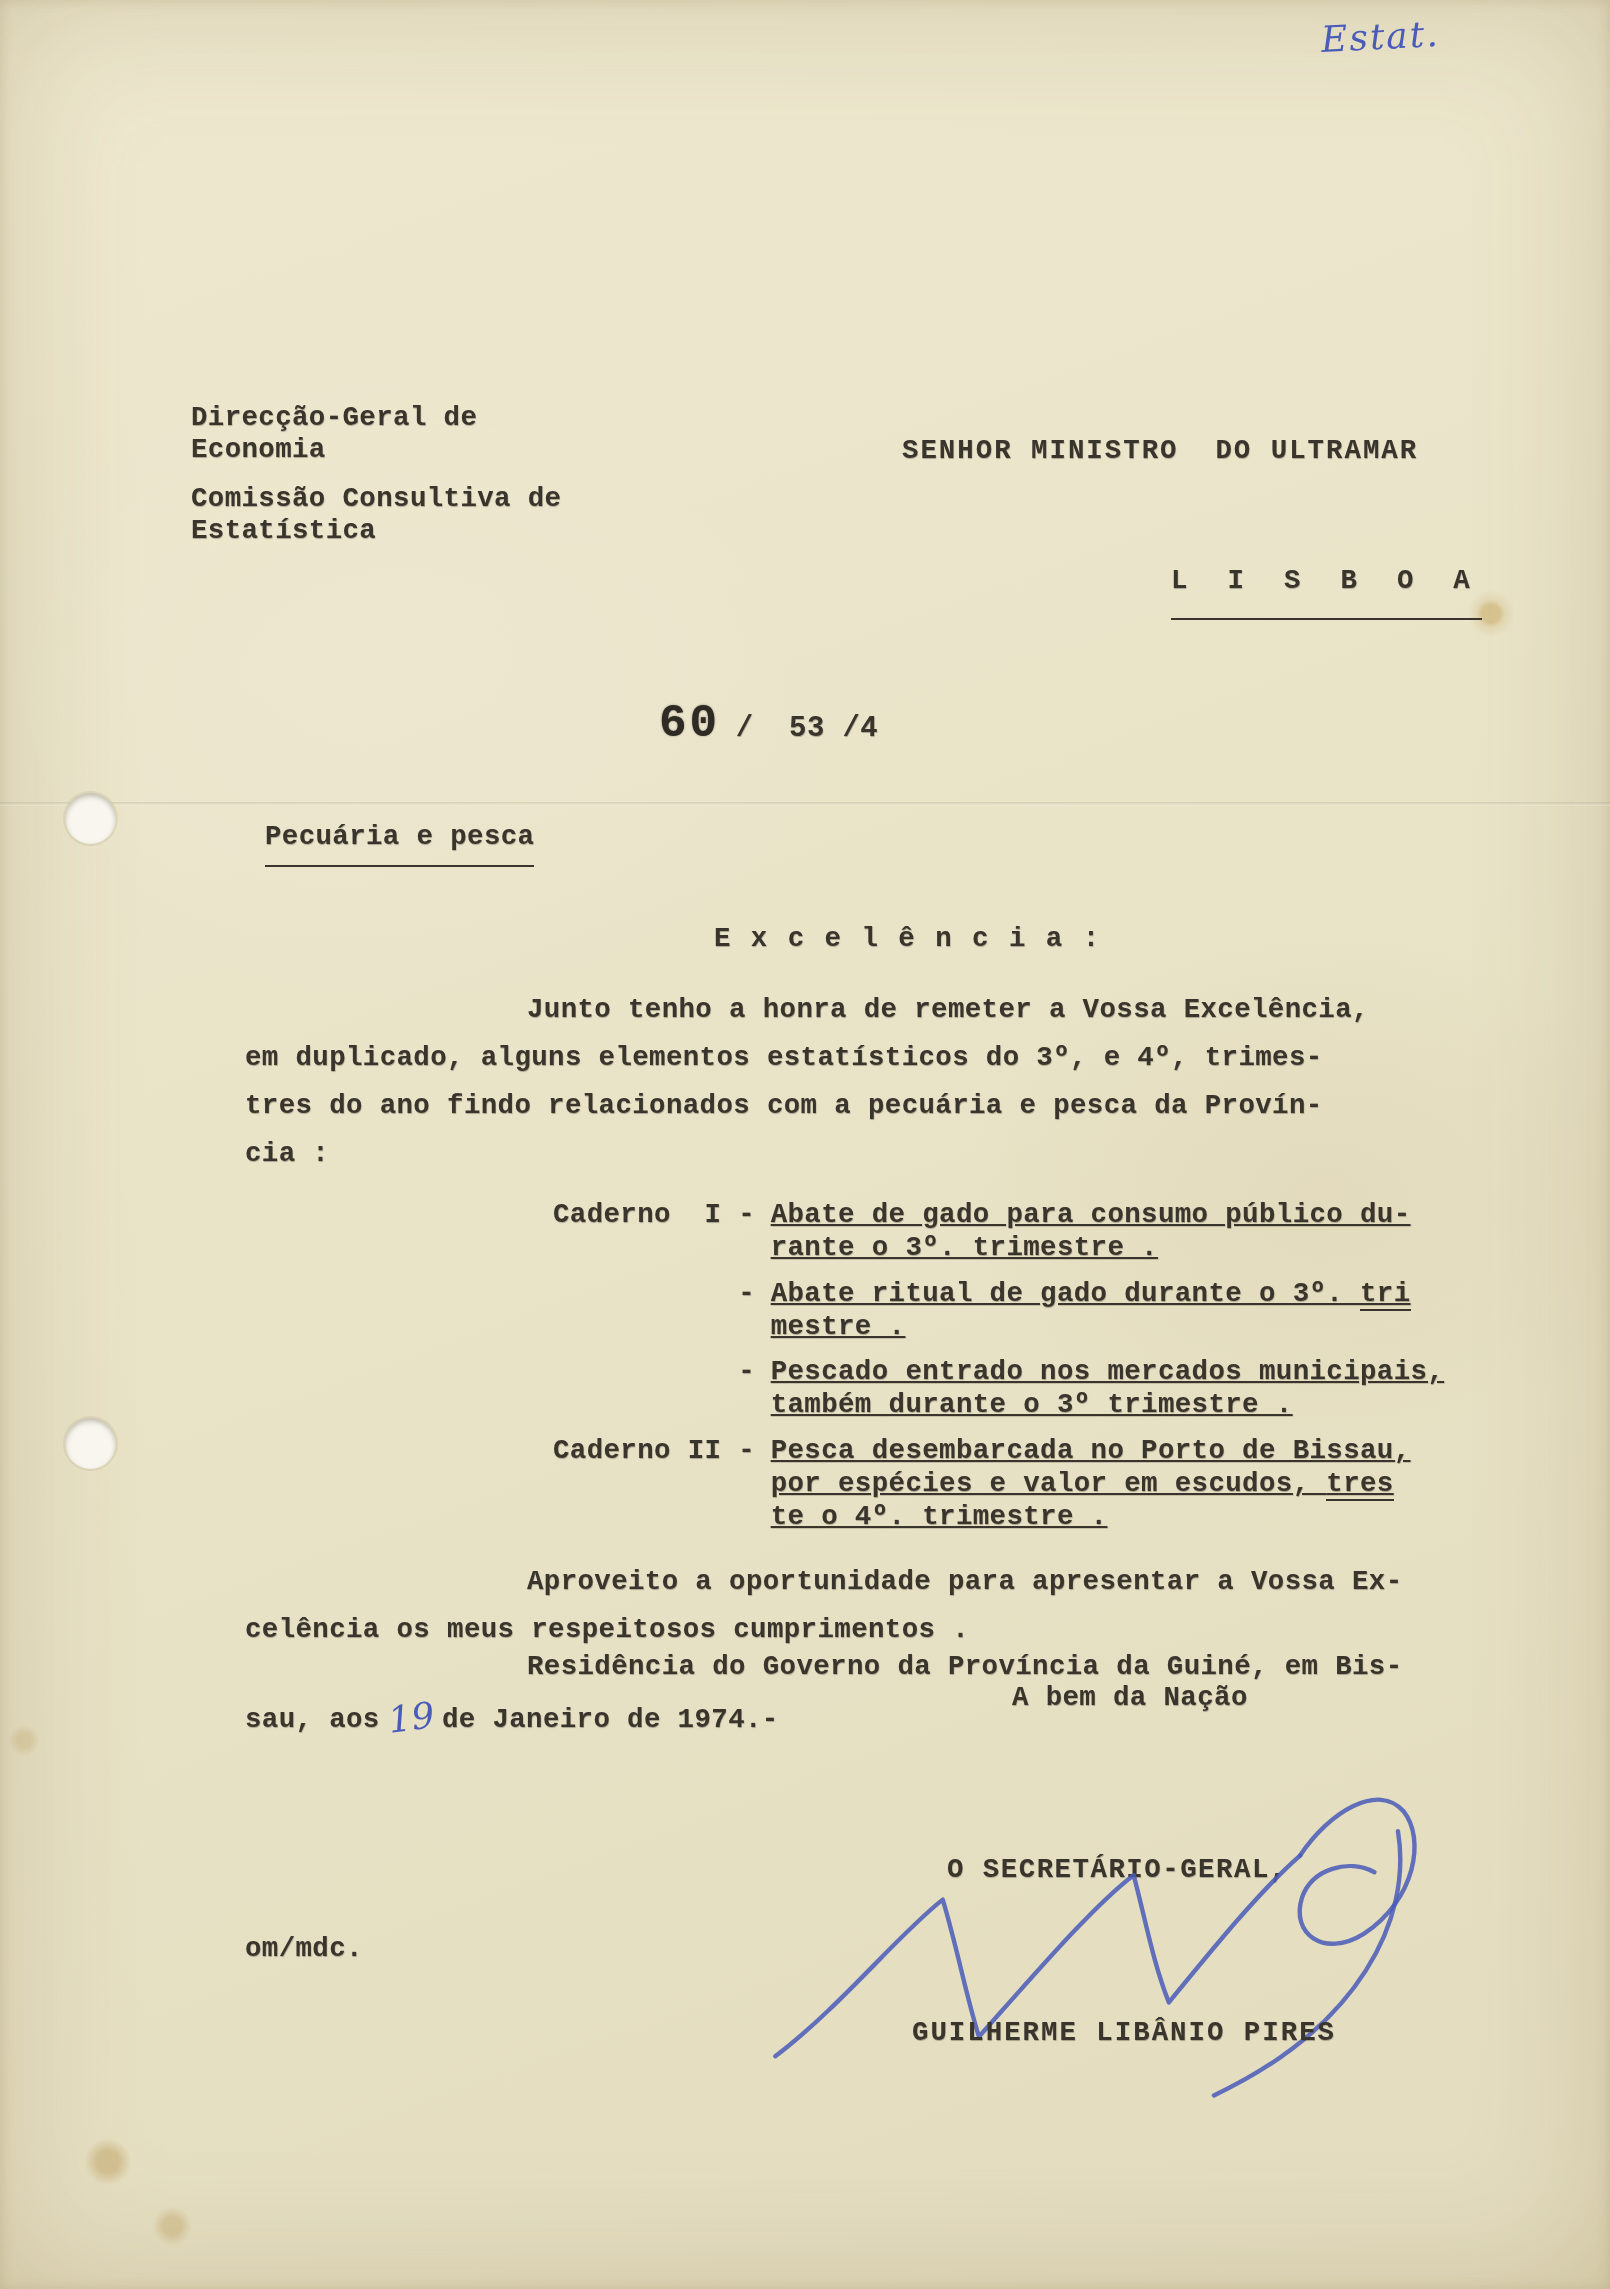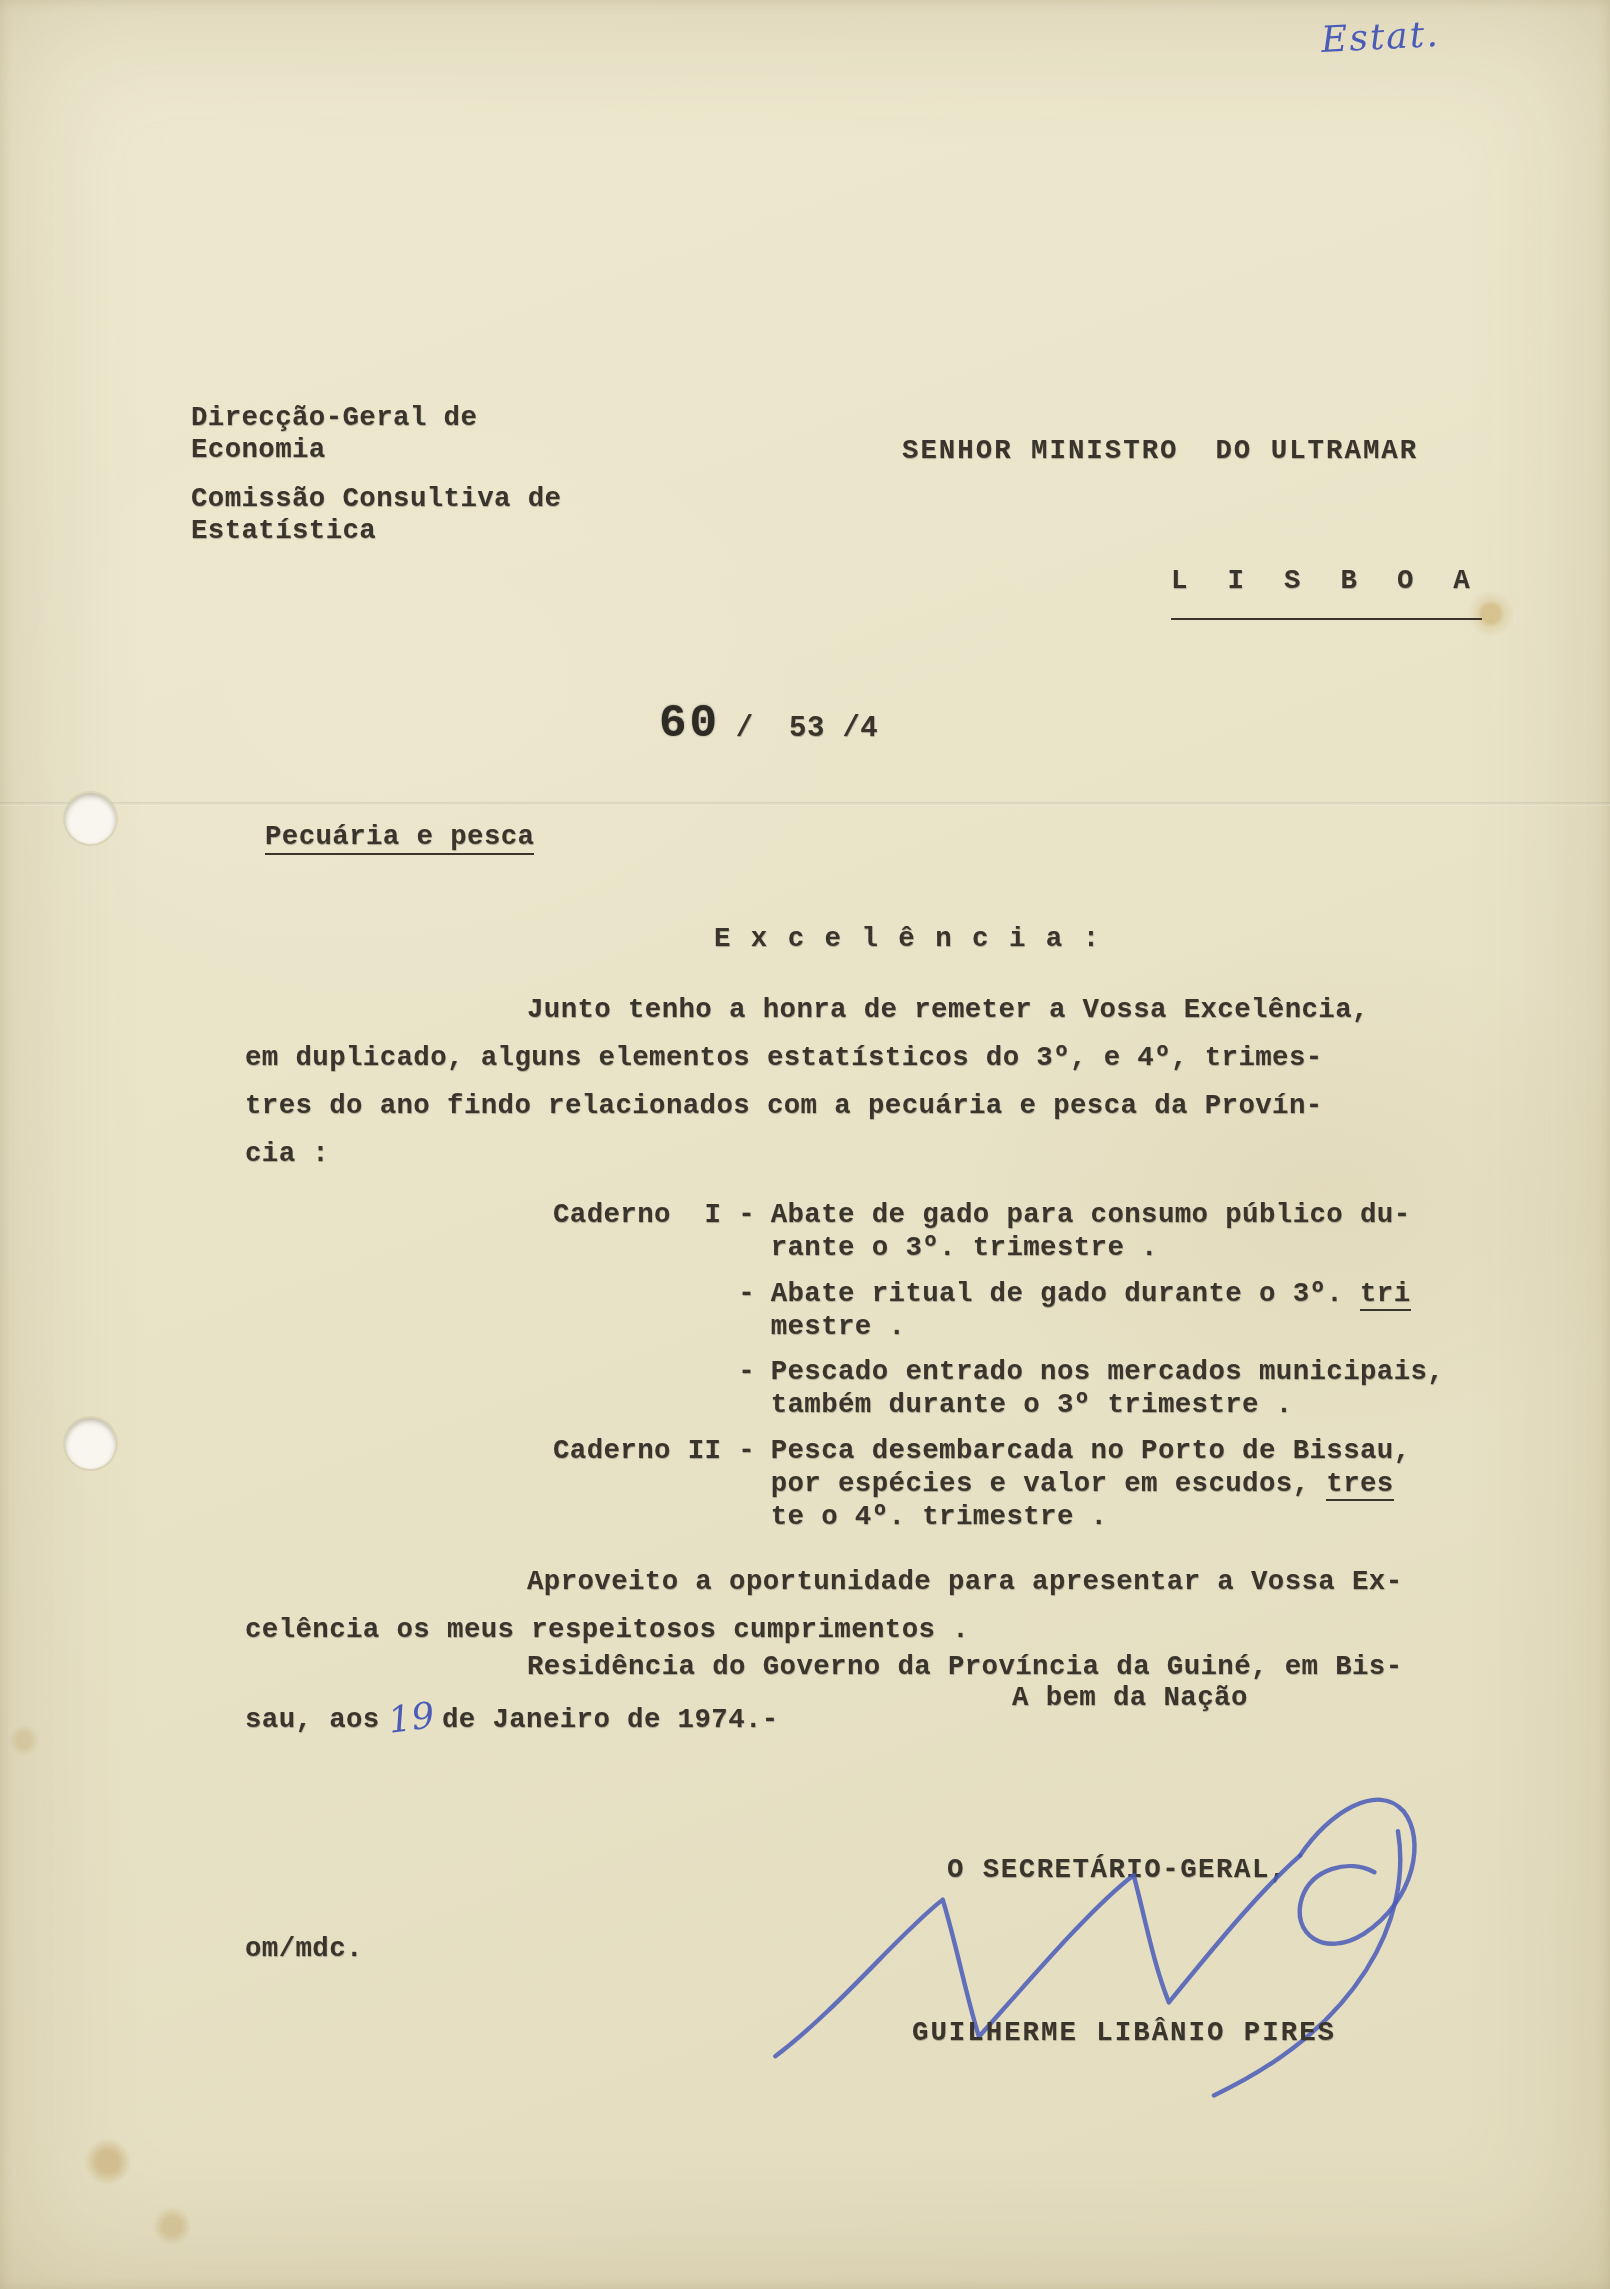--- a/index.html
+++ b/index.html
@@ -53,32 +53,32 @@
   .city { left:1171px; top:565px; letter-spacing:11.8px; }
 
   .refline { position:absolute; left:659px; top:698px; }
   .stamp {
     font-size:46px; letter-spacing:2.9px;
     color:var(--stamp, #2e2b25);
     text-shadow:0 0 2px rgba(40,36,30,0.55);
   }
   .tw-inline { font-size:29px; margin-left:15.7px; }
 
-  .subject { left:265px; top:821px; border-bottom:2.9px solid currentColor; padding-bottom:1px; }
+  .subject { left:265px; top:821px; border-bottom:2.9px solid currentColor; padding-bottom:13px; }
   .salutation { left:714px; top:923px; letter-spacing:2px; }
 
   .para div { line-height:48px; }
   .indent { text-indent:282px; }
   .p1 { left:245px; top:986px; }
 
   .list { left:530px; top:1198px; }
   .item { display:flex; margin-bottom:12.7px; }
   .label { width:225px; text-align:right; line-height:33px; flex:none; }
   .text { margin-left:15.7px; }
-  .text div { line-height:33px; }
+  .text div { line-height:33px;text-decoration:underline; }
   .u { border-bottom:2.5px solid currentColor; }
 
   .p2 { left:245px; top:1558px; }
   .motto { left:1012px; top:1682px; }
   .place { left:245px; top:1643px; }
   .day {
     display:inline-block;
     font-size:36px;
     margin:0 7.8px;
     transform:rotate(-7deg) translateY(2.9px);

